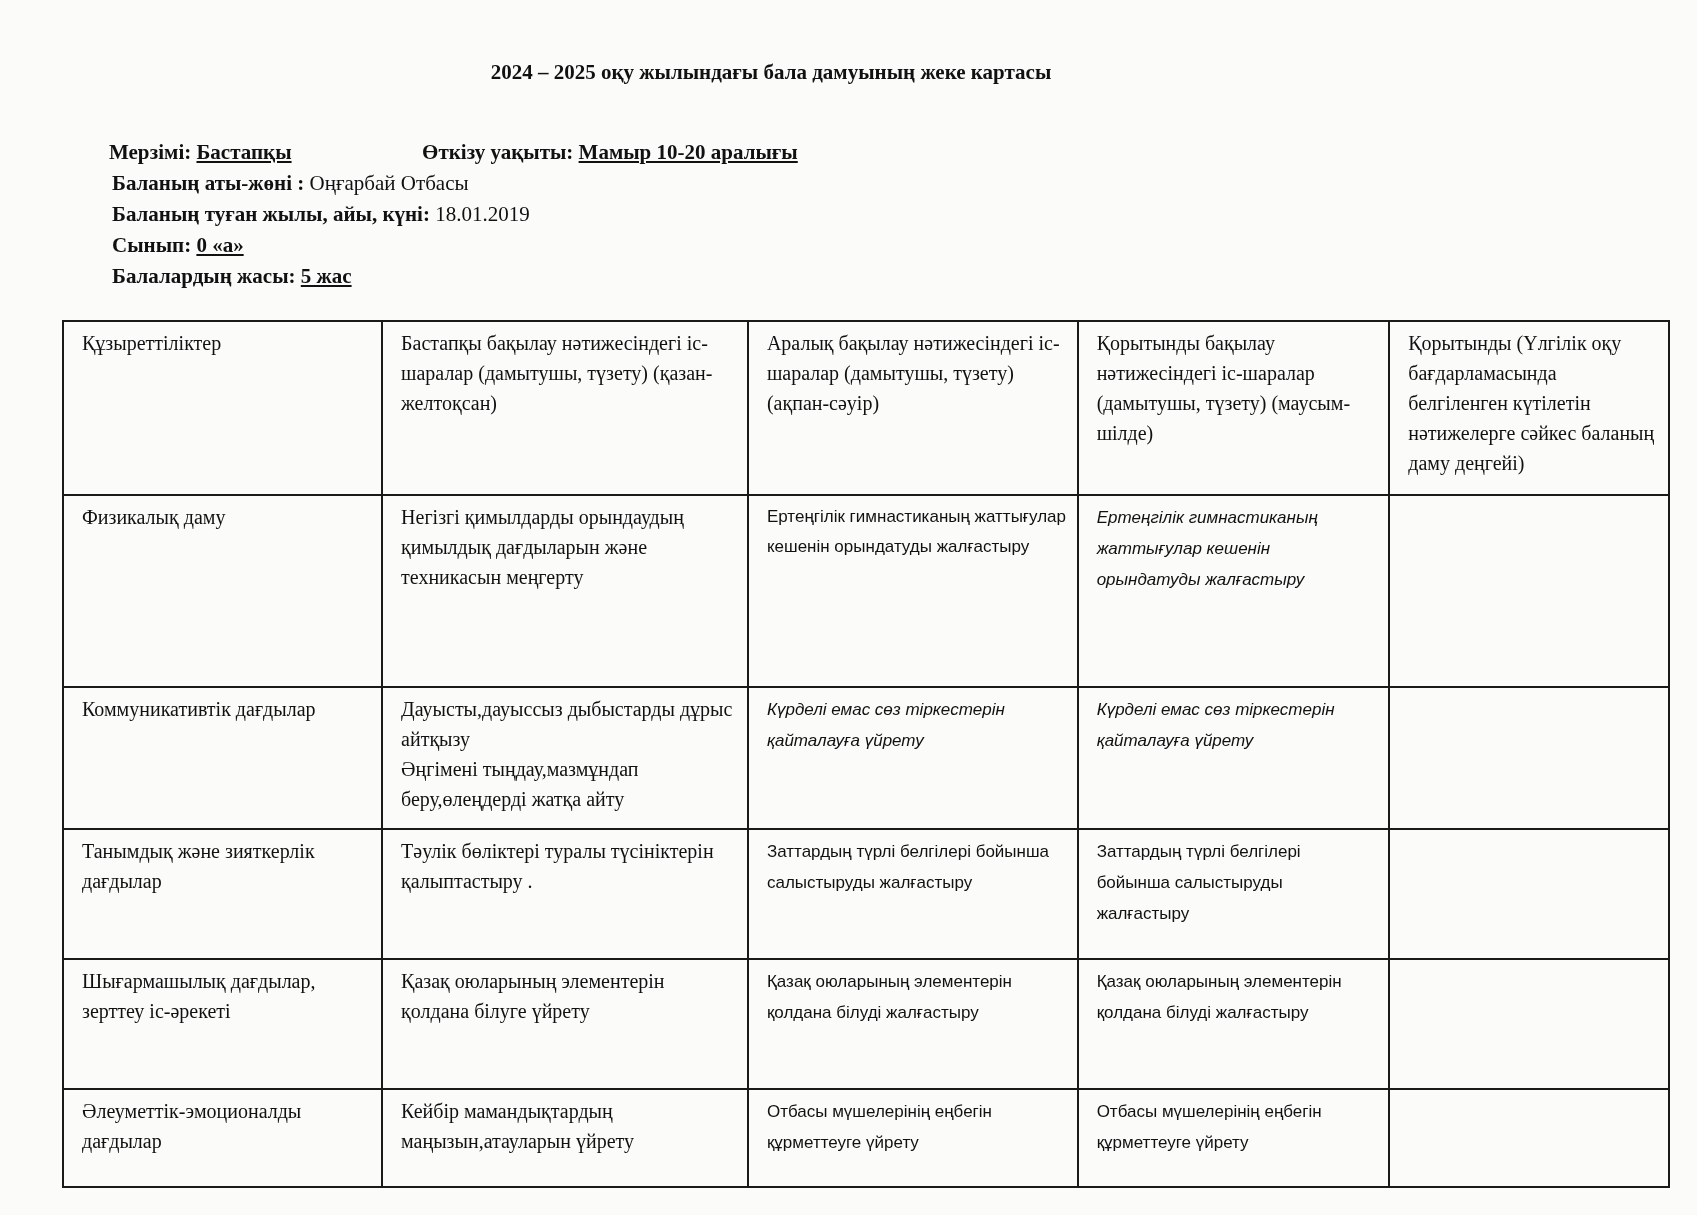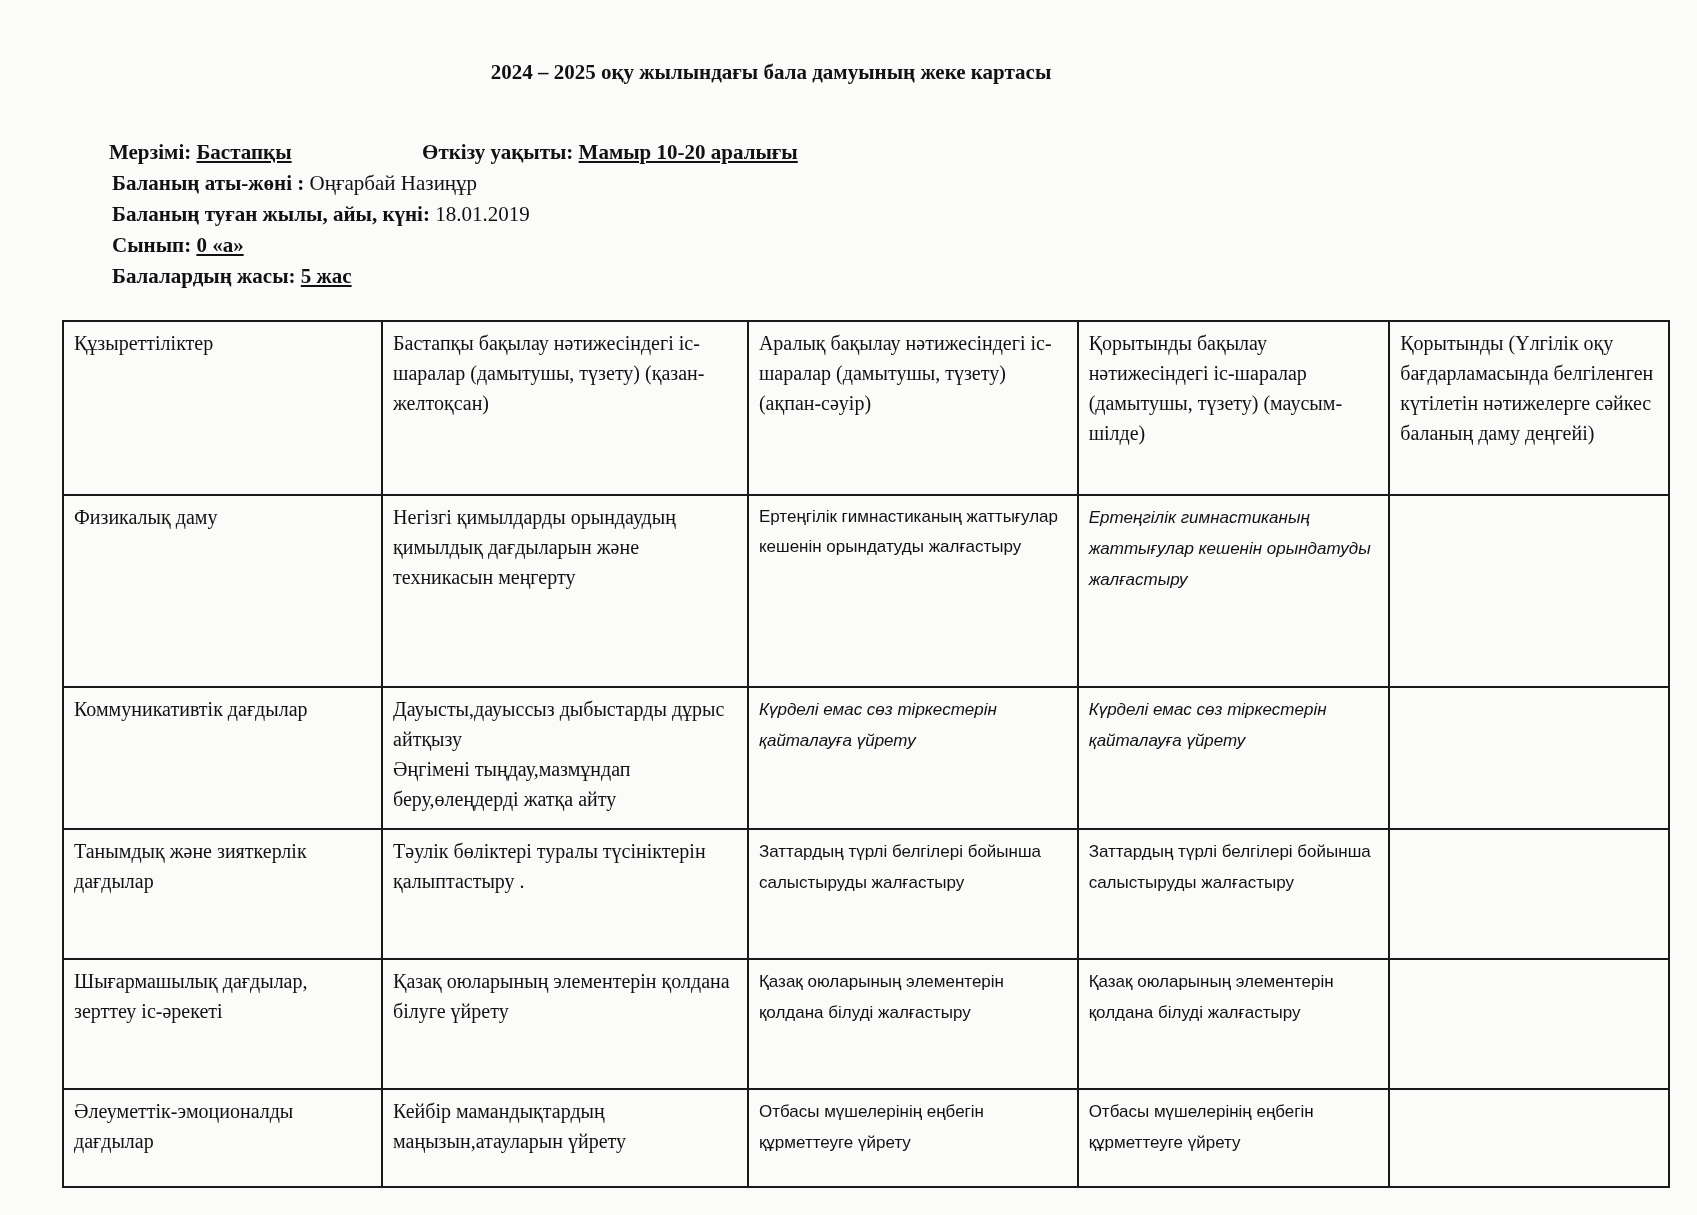--- a/index.html
+++ b/index.html
@@ -22,21 +22,21 @@
   .meta .val { font-weight: normal; }
   .meta .spacer { display: inline-block; width: 120px; }
   .meta .row1 { margin-left: -3px; }
   table.grid {
     position: absolute; left: 62px; top: 320px;
     width: 1608px; border-collapse: collapse; table-layout: fixed;
     font-size: 20px; line-height: 30px;
   }
   table.grid td, table.grid th {
     border: 2px solid #1a1a1a; vertical-align: top;
-    padding: 6px 10px 6px 10px; text-align: left; font-weight: normal;
+    padding: 6px 10px 6px 18px; text-align: left; font-weight: normal;
   }
   table.grid th { font-family: "Liberation Serif", serif; }
   .c1 { width: 300px; } .c2 { width: 344px; } .c3 { width: 310px; } .c4 { width: 293px; } .c5 { width: 263px; }
   .sans { font-family: "Liberation Sans", sans-serif; font-size: 17px; line-height: 30px; }
   .sans-it { font-family: "Liberation Sans", sans-serif; font-size: 17px; line-height: 31px; font-style: italic; }
   .sans-b { font-family: "Liberation Sans", sans-serif; font-size: 17px; line-height: 31px; }
   tr.h-head td, tr.h-head th { height: 160px; }
   tr.r1 td { height: 178px; }
   tr.r2 td { height: 128px; }
   tr.r3 td { height: 116px; }
@@ -53,21 +53,21 @@
   <div class="meta">
     <div class="row row1">
       <span class="lbl">Мерзімі:</span>
       <span class="val-b">Бастапқы</span>
       <span class="spacer"></span>
       <span class="lbl">Өткізу уақыты:</span>
       <span class="val-b">Мамыр 10-20 аралығы</span>
     </div>
     <div class="row">
       <span class="lbl">Баланың аты-жөні :</span>
-      <span class="val">Оңғарбай Назиңұр</span>
+      <span class="val">Оңғарбай Отбасы</span>
     </div>
     <div class="row">
       <span class="lbl">Баланың туған жылы, айы, күні:</span>
       <span class="val">18.01.2019</span>
     </div>
     <div class="row">
       <span class="lbl">Сынып:</span>
       <span class="val-b">0 «а»</span>
     </div>
     <div class="row">

